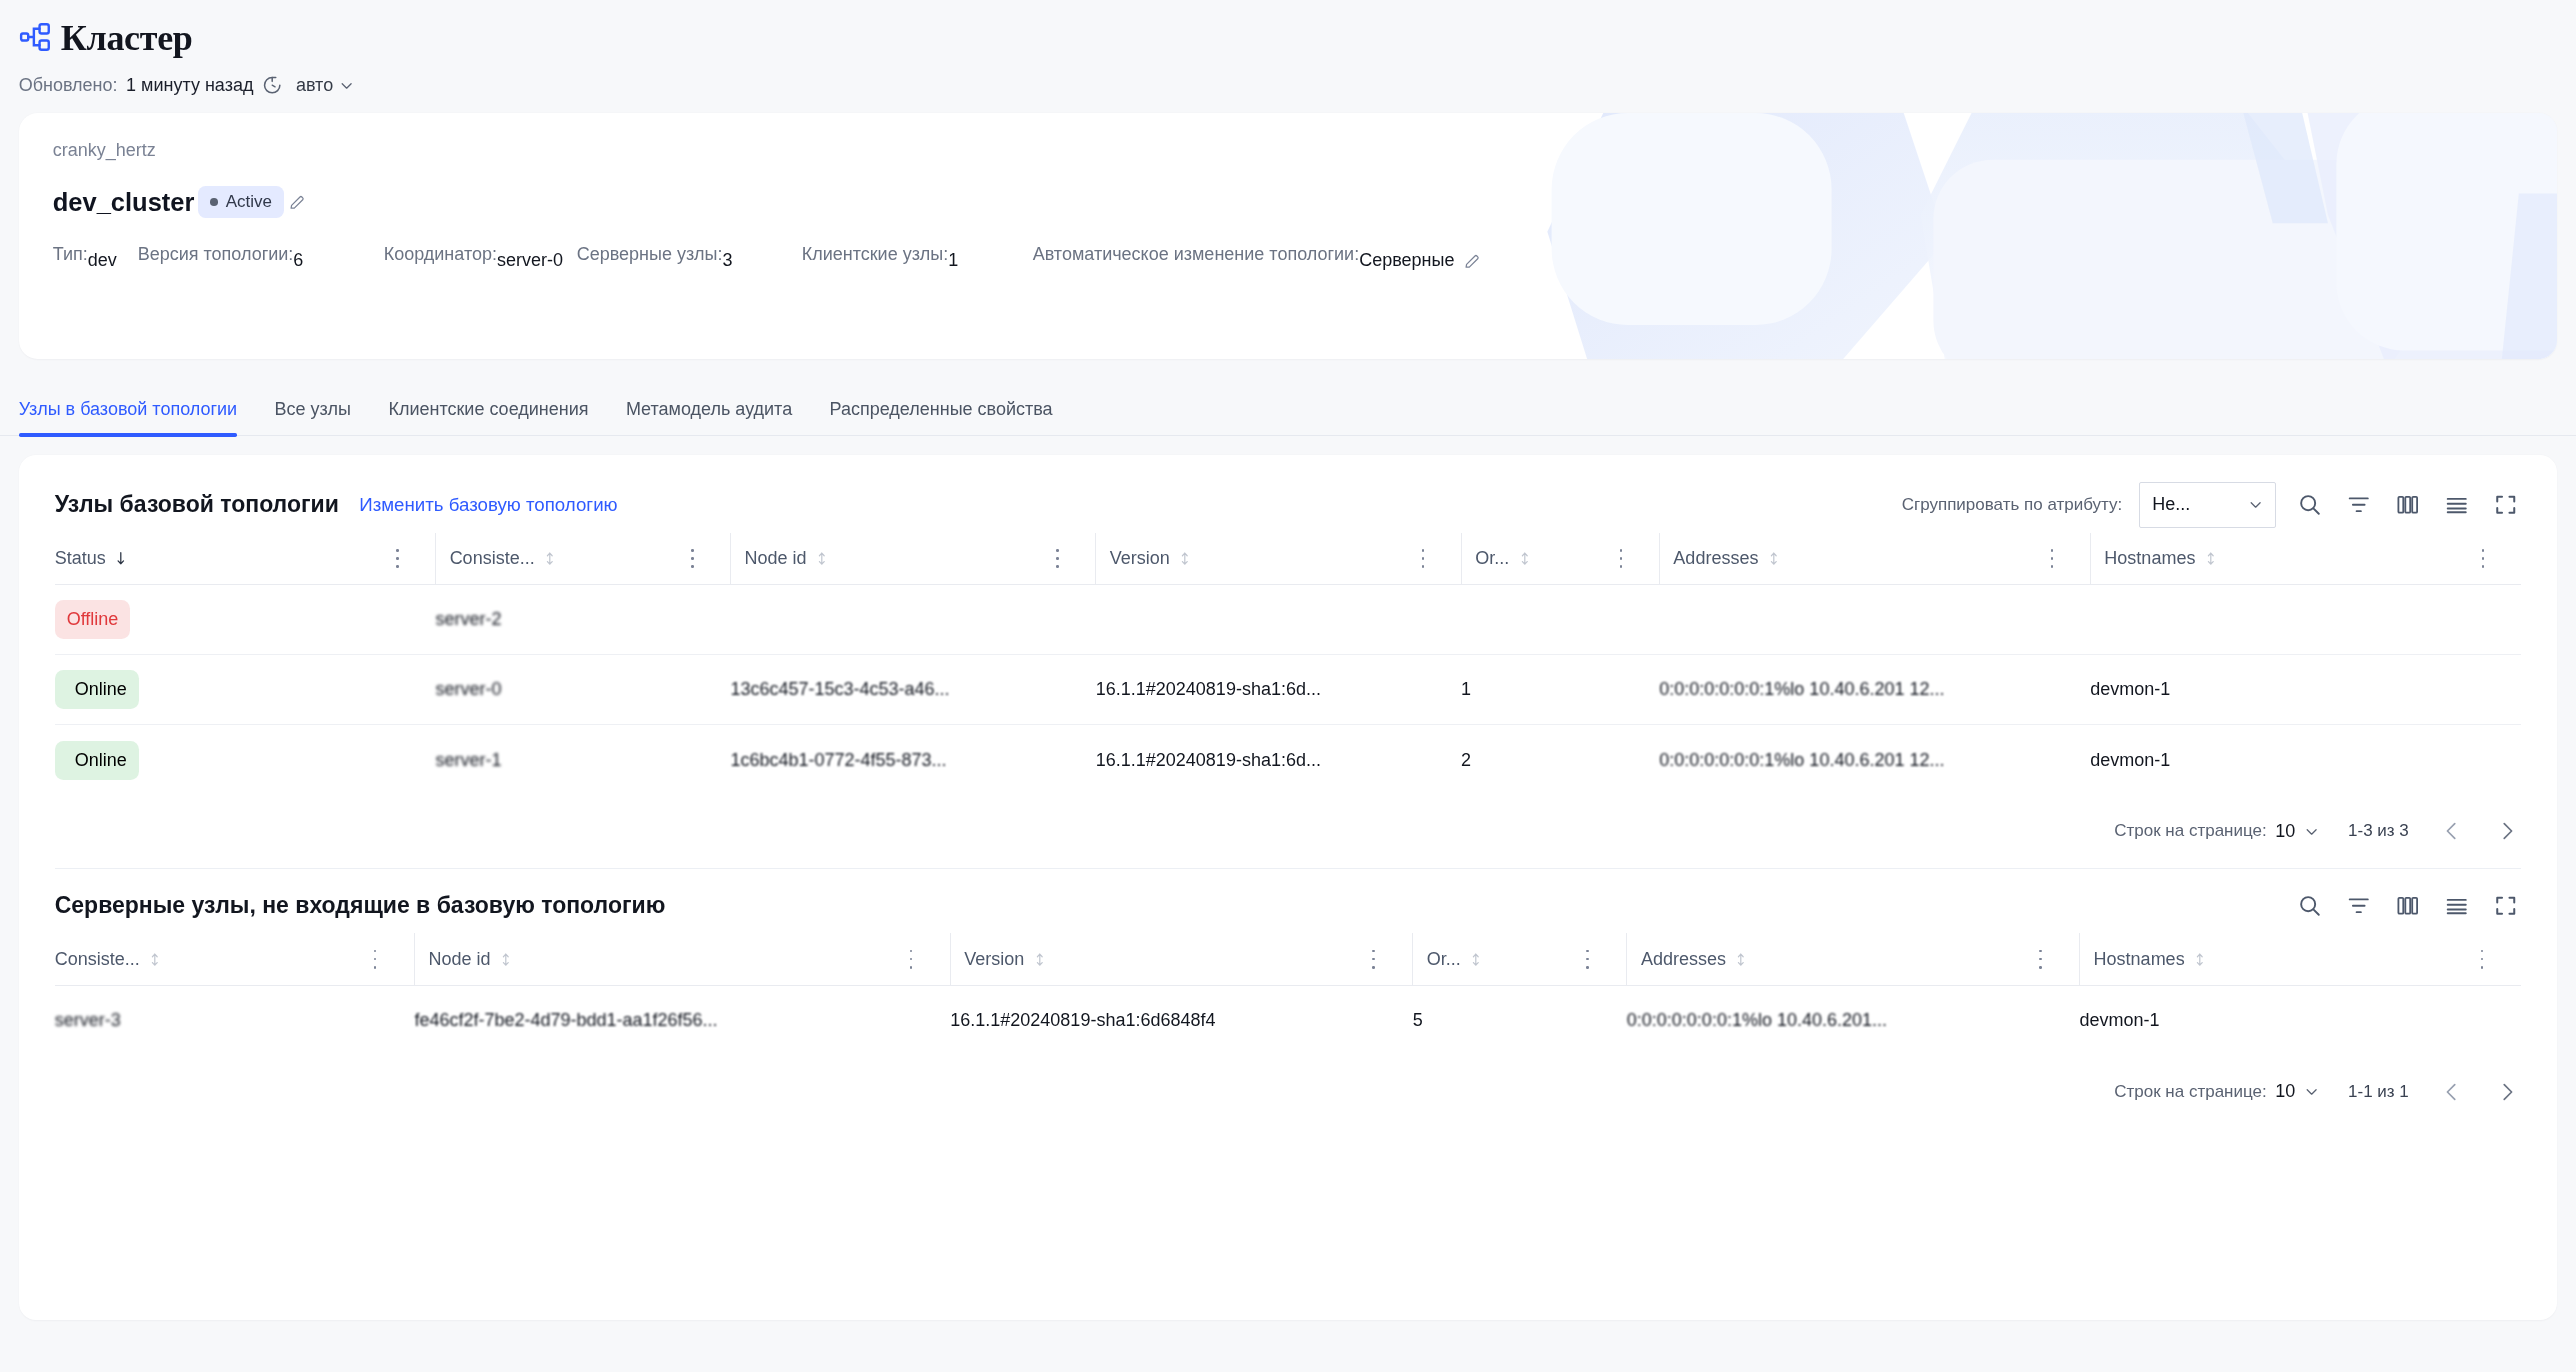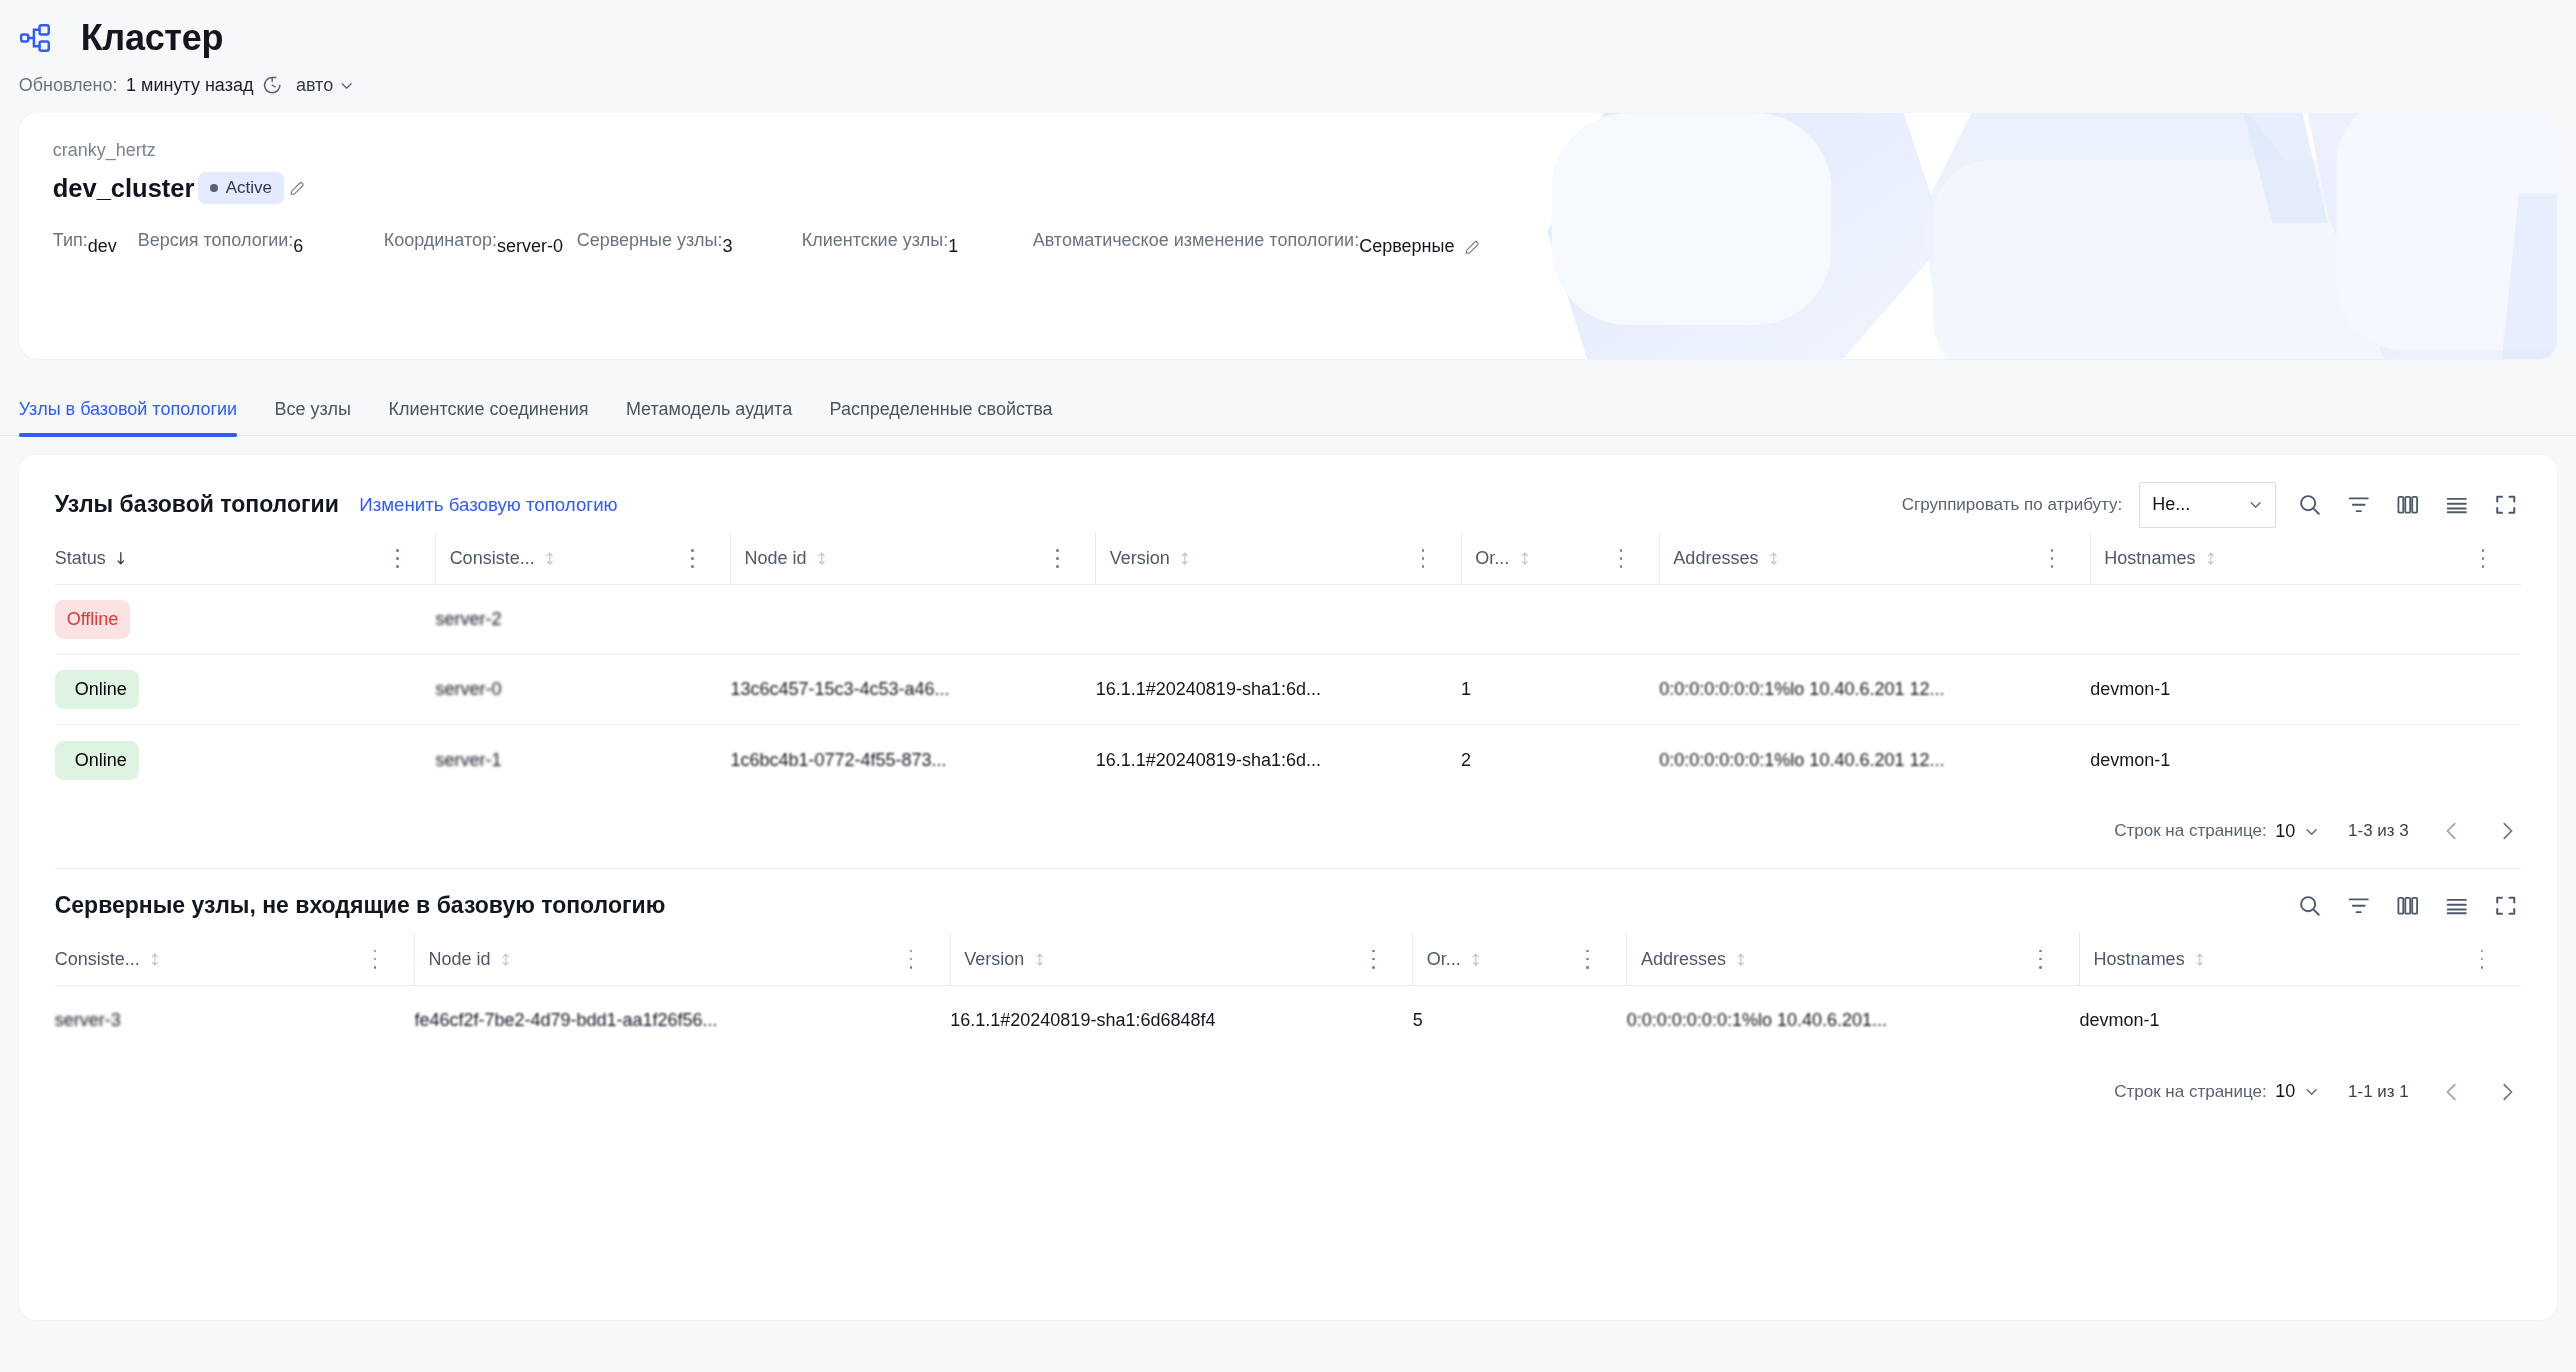--- a/index.html
+++ b/index.html
@@ -10,21 +10,21 @@
     background: #f7f8fa;
     font-family: "Liberation Sans", "DejaVu Sans", sans-serif;
     color: #1b1f2b;
     overflow: hidden;
   }
   .page { width: 2576px; height: 1373px; position: relative; }
 
   
   .topbar {
     padding: 20.4px 0 0 18.7px;
-    display: flex; align-items: center; gap: 28px;
+    display: flex; align-items: flex-start; gap: 8px; font-family: Liberation Serif, serif;
   }
   .app-icon { width: 34px; height: 34px; display: block; }
   .page-title {
     font-size: 36px; font-weight: 700; letter-spacing: -0.3px;
     color: #13161f; line-height: 1;
   }
   .refresh-row {
     display: flex; align-items: center; gap: 8.5px;
     padding: 18.7px 0 0 18.7px;
     font-size: 18px; color: #5a6272;
@@ -43,21 +43,21 @@
     background: #ffffff;
     border-radius: 18.7px;
     overflow: hidden;
     box-shadow: 0 0.8px 1.7px rgba(20,30,60,.04);
   }
   .card-deco {
     position: absolute; right: 0; top: 0; bottom: 0; width: 1086px;
     pointer-events: none;
   }
   .card-inner { position: relative; padding: 27px 34px; }
-  .cluster-sub { font-size: 18px; color: #7a8294; margin-bottom: 11px; }
+  .cluster-sub { font-size: 18px; color: #7a8294; margin-bottom: 25px; }
   .cluster-name-row { display: flex; align-items: center; gap: 4px; }
   .cluster-name { font-size: 25.5px; font-weight: 700; color: #101420; }
   .status-chip {
     display: inline-flex; align-items: center; gap: 7.6px;
     background: #e4eaff; color: #30384a;
     border-radius: 7.6px; padding: 6px 12px; font-size: 17px;
   }
   .status-dot { width: 7.6px; height: 7.6px; border-radius: 50%; background: #5a6272; display:block; }
   .pencil { width: 18.7px; height: 18.7px; display:block; cursor: pointer; }
 

